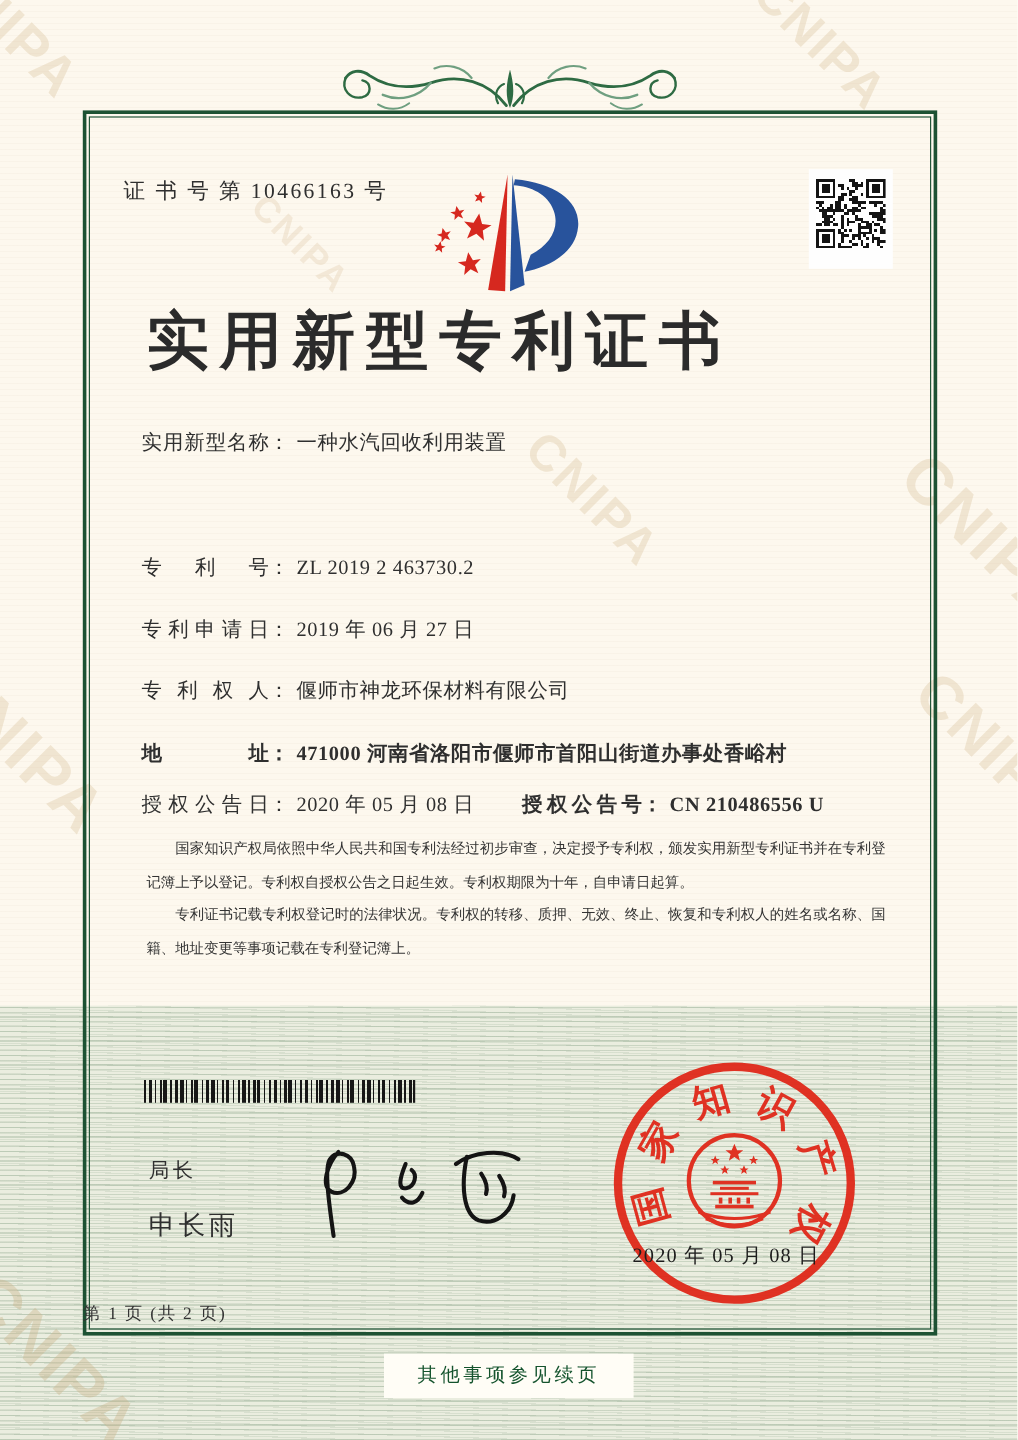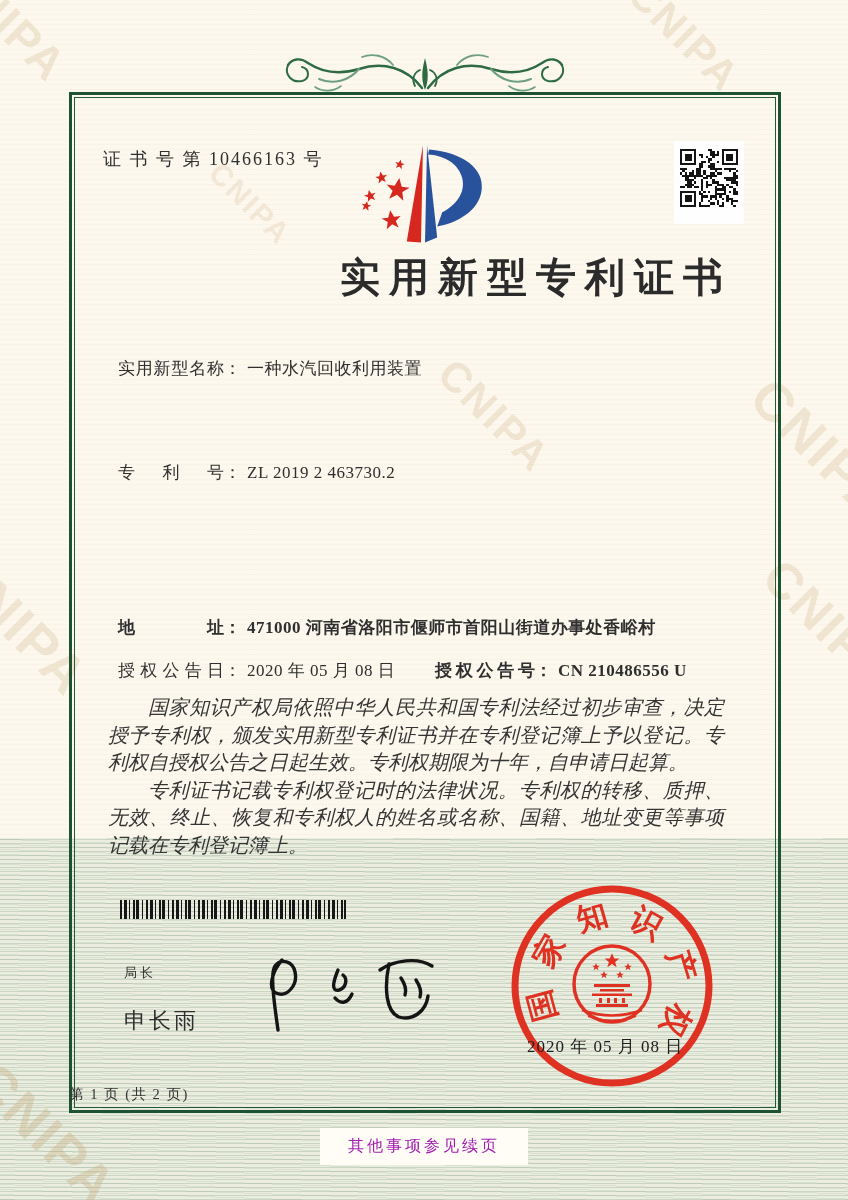--- a/index.html
+++ b/index.html
@@ -30,54 +30,54 @@
     border:3px solid #1d5233; box-sizing:border-box; z-index:3; pointer-events:none;
   }
   .frame-inner{position:absolute; inset:2px; border:1px solid #23573a;}
   .ornament{position:absolute; left:265px; top:46px; z-index:4;}
   .content{position:absolute; inset:0; z-index:5;}
 
   .cert-no{position:absolute; left:103px; top:147px; font-size:18px; letter-spacing:2px;}
   .logo{position:absolute; left:348px; top:142px;}
   .qr-patch{position:absolute; left:674px; top:141px; width:70px; height:83px; background:#fefefe;
     display:flex; align-items:flex-start; justify-content:center; padding-top:8px; box-sizing:border-box;}
-  .title{position:absolute; left:0; top:250px; width:732px; text-align:right;
-    font-size:40px; font-weight:bold; letter-spacing:9px; color:#2b2b2b;}
+  .title{position:absolute; left:0; top:250px; width:732px; text-align:center;
+    font-size:52px; font-weight:bold; letter-spacing:9px; color:#2b2b2b;}
 
   .field-row{position:absolute; left:118px; font-size:17px; white-space:nowrap;}
   .f-label{display:inline-block; width:106px; text-align:justify; text-align-last:justify; vertical-align:top;}
   .f-colon{display:inline-block; margin-right:6px;}
   .f-value{letter-spacing:.5px;margin-top:48px;}
   .pair2{position:absolute; left:317px; top:0; white-space:nowrap;font-weight:bold;}
   .pair2 .f-label{width:100px;}
 
-  .paras{position:absolute; left:108px; top:694px; width:616px; font-size:20px;
-    line-height:27.5px; text-align:justify; color:#343434;font-style:italic;}
+  .paras{position:absolute; left:122px; top:694px; width:616px; font-size:12px;
+    line-height:27.5px; text-align:justify; color:#343434;}
   .paras p{margin:0; text-indent:2em;}
 
   .barcode{position:absolute; left:120px; top:900px; width:226px; height:19px;
     background:repeating-linear-gradient(90deg,
       #161616 0 2px, transparent 2px 4px,
       #161616 4px 7px, transparent 7px 9px,
       #161616 9px 10px, transparent 10px 13px,
       #161616 13px 15px, transparent 15px 16px,
       #161616 16px 19px, transparent 19px 22px,
       #161616 22px 23px, transparent 23px 26px);}
 
-  .signer-role{position:absolute; left:124px; top:964px; font-size:13px; letter-spacing:3px;}
+  .signer-role{position:absolute; left:124px; top:964px; font-size:17px; letter-spacing:3px;}
   .signer-name{position:absolute; left:124px; top:1006px; font-size:22px; letter-spacing:3px;}
   .signature{position:absolute; left:252px; top:940px;}
 
   .seal{position:absolute; left:504px; top:878px; opacity:.94;}
   .seal-date{position:absolute; left:527px; top:1035px; font-size:17px; letter-spacing:1px; color:#1c1c1c;}
 
   .page-info{position:absolute; left:69px; top:1085px; width:572px; text-align:left;
     font-size:14.5px; letter-spacing:1.5px; color:#333;}
   .footer-note{position:absolute; left:50%; transform:translateX(-50%); top:1128px;
-    background:#fffdf6; padding:8px 28px; font-size:16px; letter-spacing:3px; color:#a21caf;}
+    background:#fffdf6; padding:8px 28px; font-size:16px; letter-spacing:3px; color:#14532d;}
 </style>
 </head>
 <body>
 
 <div class="page">
 
   <div class="wm" style="left:-28px; top:-52px; font-size:46px;">CNIPA</div>
   <div class="wm" style="left:652px; top:-30px; font-size:42px;">CNIPA</div>
   <div class="wm" style="left:226px; top:156px; font-size:30px; color:rgba(213,184,142,.24);">CNIPA</div>
   <div class="wm" style="left:462px; top:350px; font-size:42px;">CNIPA</div>
@@ -138,20 +138,26 @@
       </svg>
     </div>
 
     <div class="title">实用新型专利证书</div>
 
     <div class="field-row" style="top:357px;">
       <span class="f-label">实用新型名称</span><span class="f-colon">：</span><span class="f-value">一种水汽回收利用装置</span>
     </div>
     <div class="field-row" style="top:461px;">
       <span class="f-label">专利号</span><span class="f-colon">：</span><span class="f-value">ZL 2019 2 463730.2</span>
+    </div>
+    <div class="field-row" style="top:513px;">
+      <span class="f-label">专利申请日</span><span class="f-colon">：</span><span class="f-value">2019 年 06 月 27 日</span>
+    </div>
+    <div class="field-row" style="top:564px;">
+      <span class="f-label">专利权人</span><span class="f-colon">：</span><span class="f-value">偃师市神龙环保材料有限公司</span>
     </div>
     <div class="field-row" style="top:616px;font-weight:bold;">
       <span class="f-label">地址</span><span class="f-colon">：</span><span class="f-value">471000 河南省洛阳市偃师市首阳山街道办事处香峪村</span>
     </div>
     <div class="field-row" style="top:659px;">
       <span class="f-label">授权公告日</span><span class="f-colon">：</span><span class="f-value">2020 年 05 月 08 日</span>
       <span class="pair2">
         <span class="f-label">授权公告号</span><span class="f-colon">：</span><span class="f-value">CN 210486556 U</span>
       </span>
     </div>

